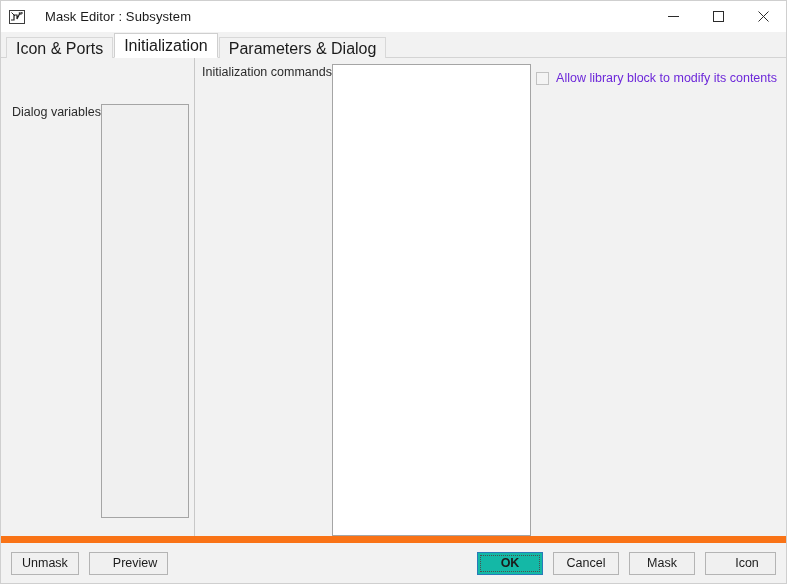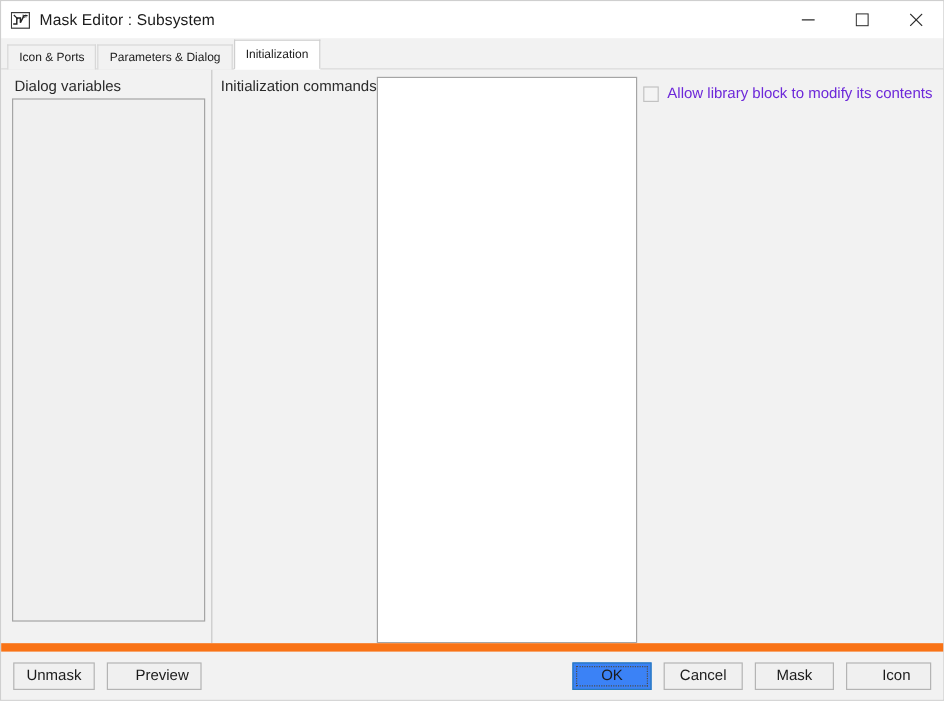--- a/index.html
+++ b/index.html
@@ -36,21 +36,21 @@
     background: #ffffff;
     display: flex;
     align-items: center;
     flex: 0 0 auto;
     position: relative;
   }
   .title-left {
     display: flex;
     align-items: center;
     padding-left: 8px;
-    gap: 8px;
+    gap: 20px;
     overflow: hidden;
   }
   .app-icon {
     width: 16px;
     height: 16px;
     flex: 0 0 auto;
     display: block;
   }
   .title-text {
     font-size: 13px;
@@ -91,21 +91,21 @@
     left: 0; right: 0; bottom: 0;
     height: 1px;
     background: #d4d4d4;
   }
   .tab {
     position: relative;
     height: 21px;
     line-height: 21px;
     padding: 0 9px;
     margin-right: 1px;
-    font-size: 10px;
+    font-size: 16px;
     color: #1b1b1b;
     background: #f2f2f2;
     border: 1px solid #d8d8d8;
     border-bottom: none;
     box-sizing: border-box;
     white-space: nowrap;
     cursor: default;
     z-index: 1;
   }
   .tab.active {
@@ -123,25 +123,25 @@
     background: #f2f2f2;
     position: relative;
     display: flex;
     padding: 6px 9px 0 9px;
     box-sizing: border-box;
     overflow: hidden;
   }
 
   
   .pane-left {
-    width: 161px;
-    flex: 0 0 auto;
-    display: flex;
-    flex-direction: column;
-    box-sizing: border-box;
+    width: 179px;
+    flex: 0 0 auto;
+    display: flex;
+    box-sizing: border-box;
+    margin-top: 40px;
   }
   .pane-label {
     font-size: 12.5px;
     color: #2b2b2b;
     height: 18px;
     line-height: 16px;
     padding-left: 2px;
     white-space: nowrap;
   }
   .listbox {
@@ -255,22 +255,23 @@
     cursor: default;
     display: inline-flex;
     align-items: center;
     justify-content: center;
     margin-right: 10px;
   }
   .btn:last-child { margin-right: 0; padding-left: 23px; }
   .btn.wide { min-width: 71px; }
   .btn.default {
     border: 1px solid #2a7ab9;
-    background: #3b82f6;
-    position: relative;
+    background: #14b8a6;
+    position: relative;
+    font-weight: bold;
   }
   .btn.default .focusring {
     position: absolute;
     left: 2px; right: 2px; top: 2px; bottom: 2px;
     border: 1px dotted #4d4d4d;
     pointer-events: none;
   }
 </style>
 </head>
 <body>
@@ -307,25 +308,25 @@
           <line x1="10.5" y1="0.5" x2="0.5" y2="10.5" stroke="#2b2b2b" stroke-width="1"></line>
         </svg>
       </div>
     </div>
   </div>
 
   <div class="tabstrip">
     <div class="tab">
       <span>Icon &amp; Ports</span>
     </div>
+    <div class="tab active">
+      <span>Initialization</span>
+    </div>
     <div class="tab">
       <span>Parameters &amp; Dialog</span>
-    </div>
-    <div class="tab active">
-      <span>Initialization</span>
     </div>
   </div>
 
   <div class="content">
 
     <div class="pane-left">
       <div class="pane-label">Dialog variables</div>
       <div class="listbox"></div>
     </div>
 

